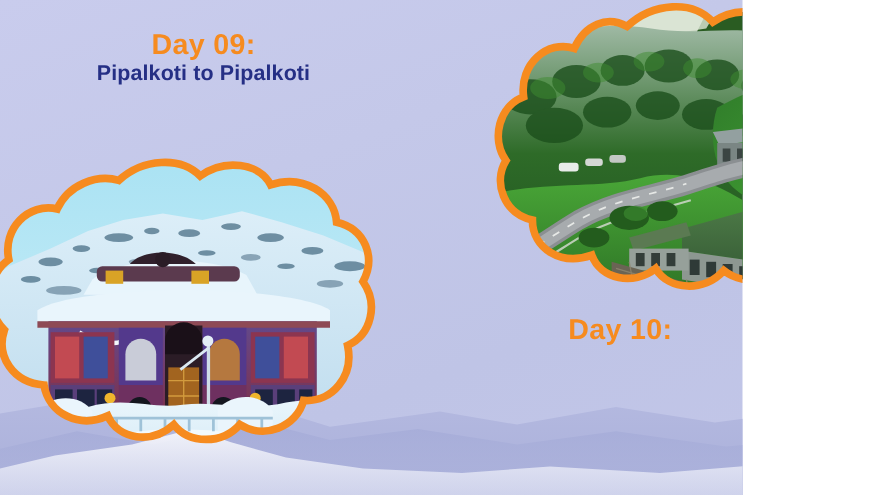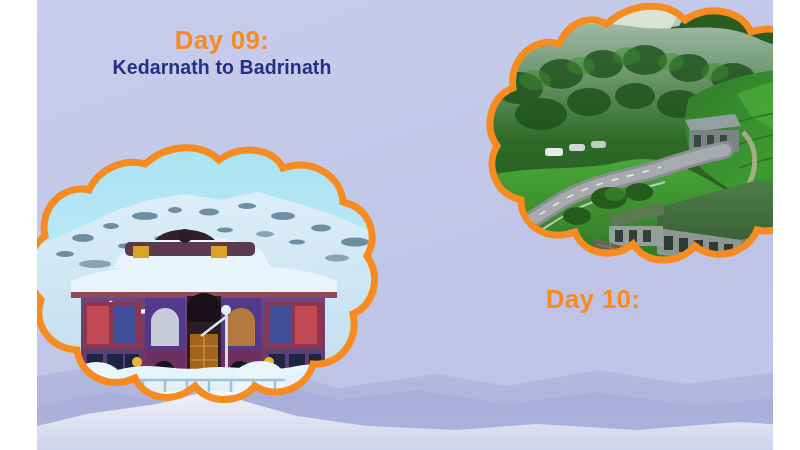--- a/index.html
+++ b/index.html
@@ -8,25 +8,24 @@
   }
   body {
     width: 800px;
     height: 450px;
     overflow: hidden;
     font-family: "Liberation Sans", sans-serif;
   }
 
   #slide {
     position: relative;
-    width: 736px;
+    width: 675px;
     height: 450px;
     overflow: hidden;
     background: linear-gradient(160deg, #c9cced 0%, #c4c8e9 35%, #bfc4e6 70%, #c2c6e8 100%);
-    margin-left: 37px;
   }
 
   
   .bg-mountains {
     position: absolute;
     left: 0; bottom: 0;
     width: 800px; height: 120px;
     pointer-events: none;
   }
 
@@ -61,21 +60,21 @@
     letter-spacing: 0.1px;
     margin-top: 2px;
   }
 
   #caption-day09 {
     left: 20px;
     top: 26px;
     width: 330px;
   }
   #caption-day10 {
-    left: 336px;
+    left: 344px;
     top: 285px;
     width: 440px;
   }
 </style>
 </head>
 <body>
 
 <div id="slide">
 
   <svg class="bg-mountains" viewBox="0 0 800 120" preserveAspectRatio="none">
@@ -445,20 +444,20 @@
           <ellipse cx="318" cy="272" rx="11" ry="7"></ellipse>
         </g>
       </g>
 
       <use href="#cloudRight" fill="none" stroke="#F68B1F" stroke-width="7"></use>
     </svg>
   </div>
 
   <div class="caption" id="caption-day09">
     <span class="day">Day 09:</span>
-    <span class="route">Kedarnath to Badrinath</span>
+    <span class="route">Pipalkoti to Pipalkoti</span>
   </div>
 
   <div class="caption" id="caption-day10">
     <span class="day">Day 10:</span>
   </div>
 
 </div>
 
 </body></html>

